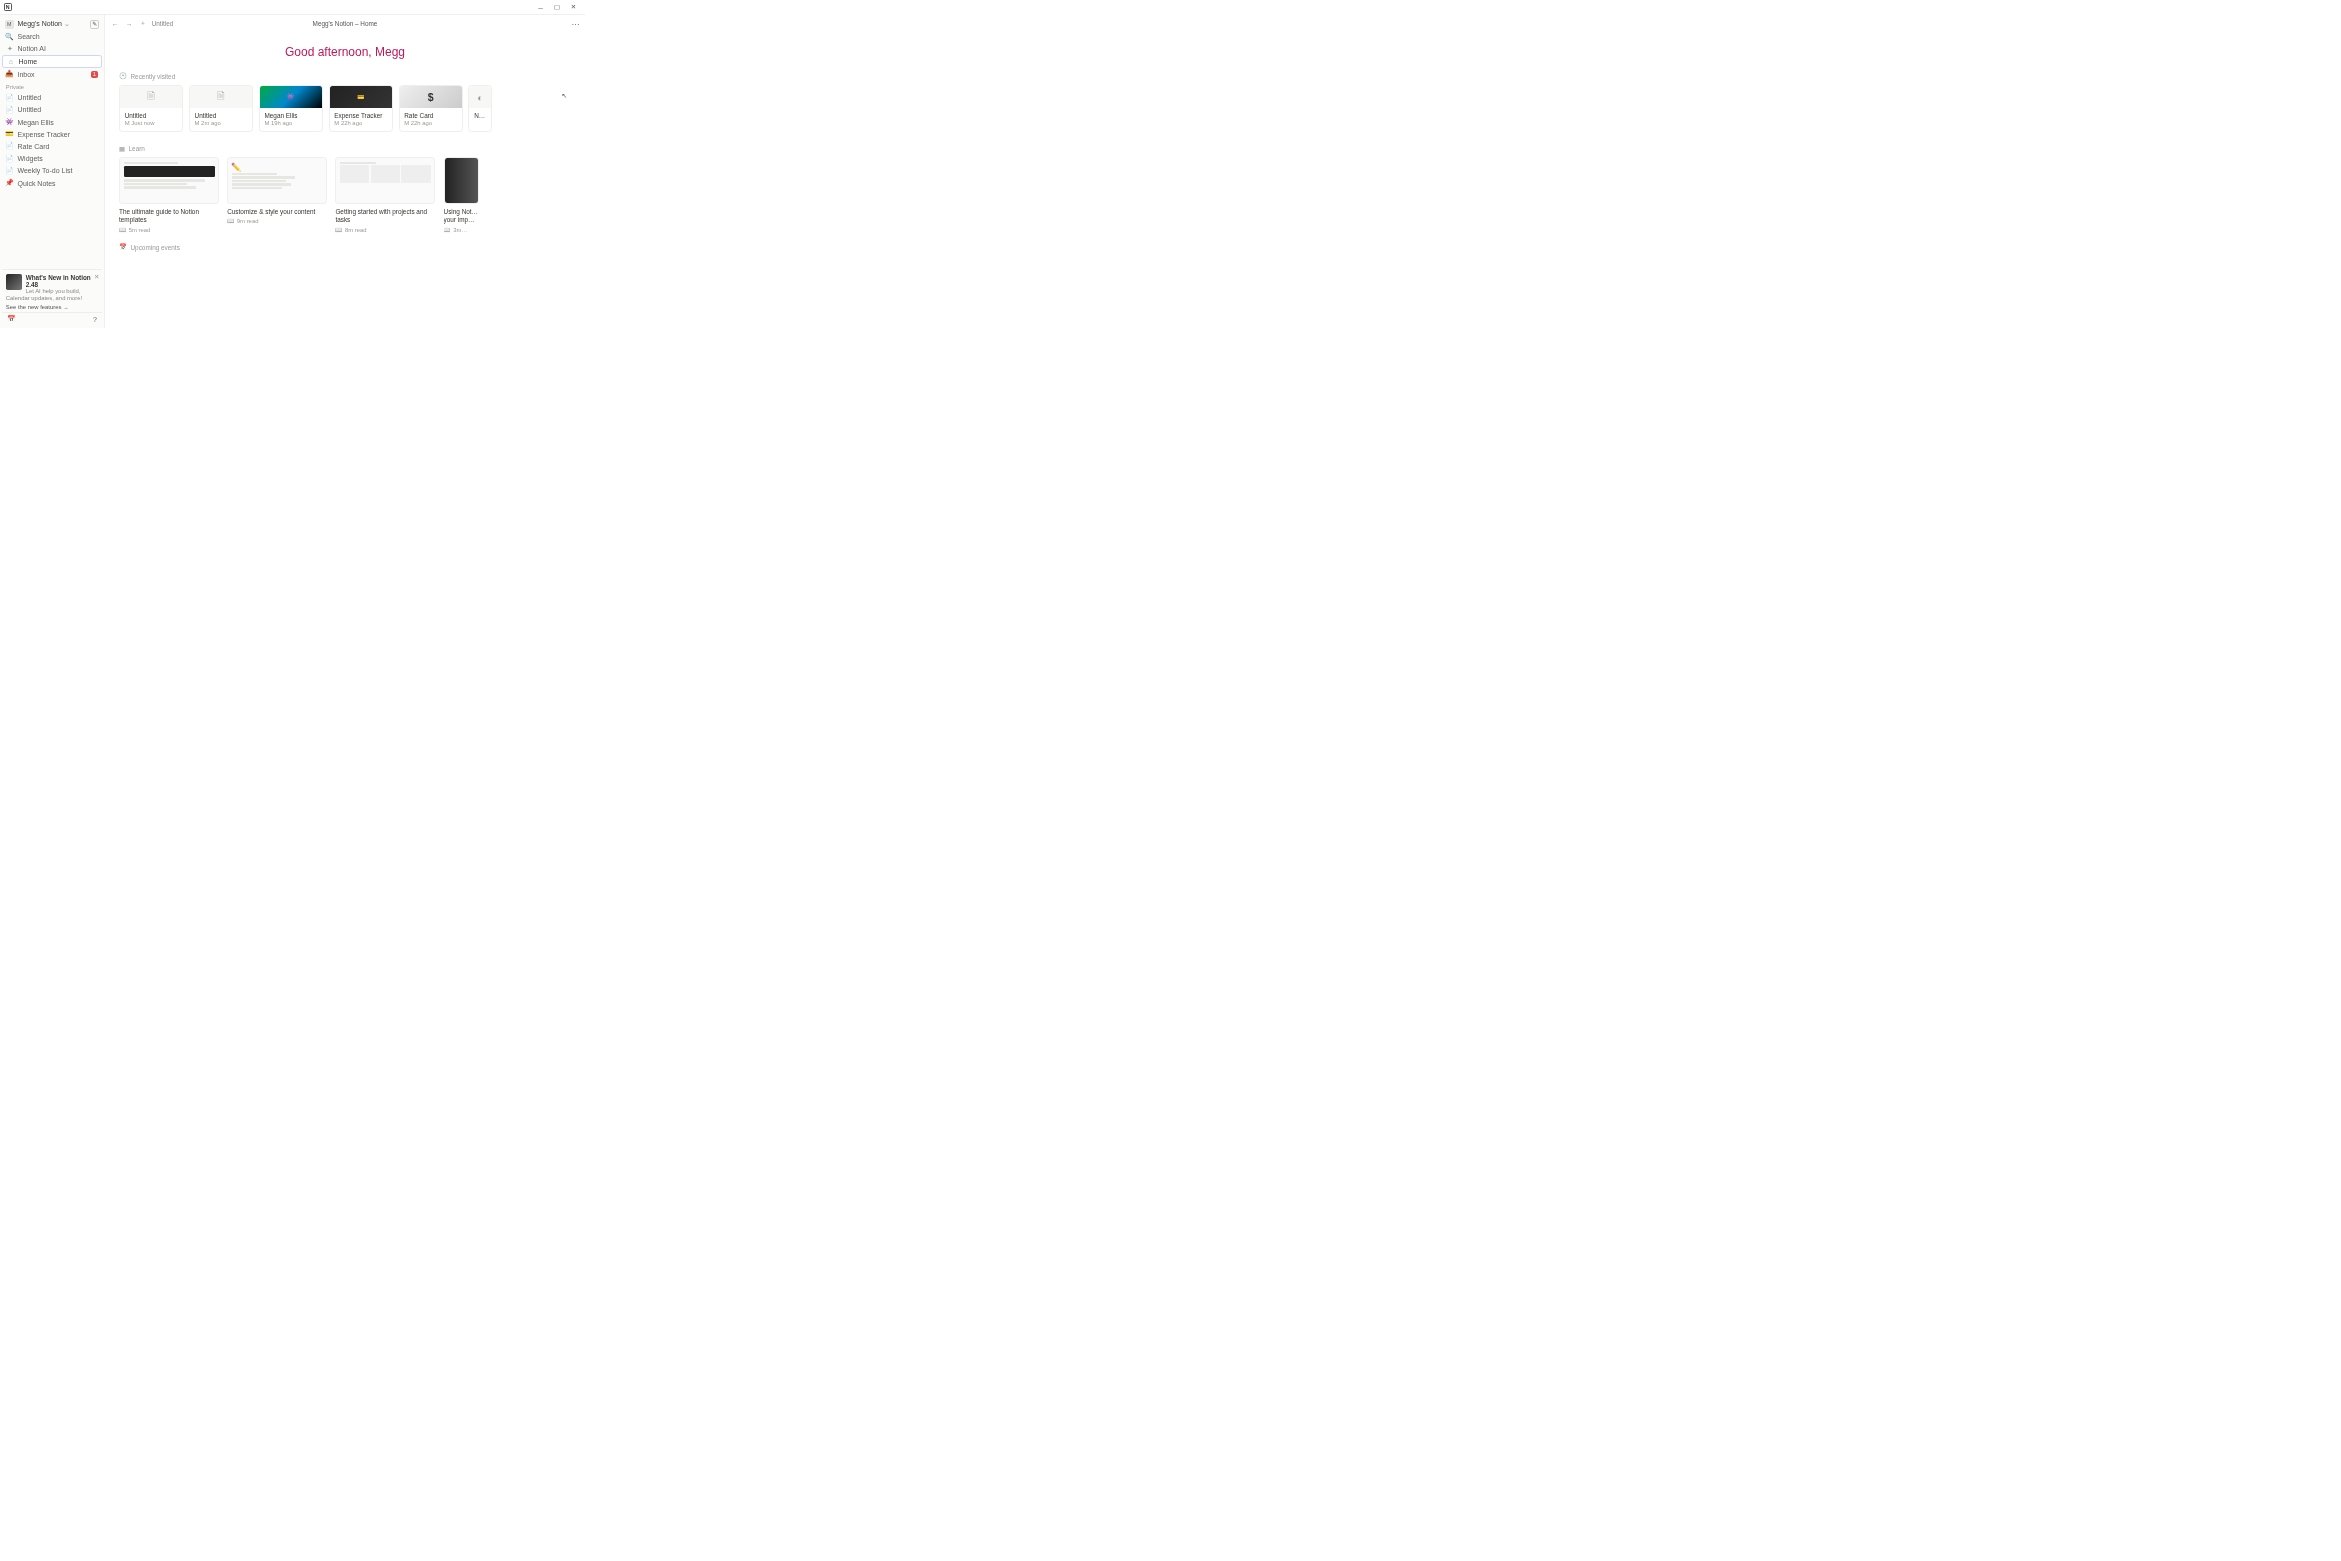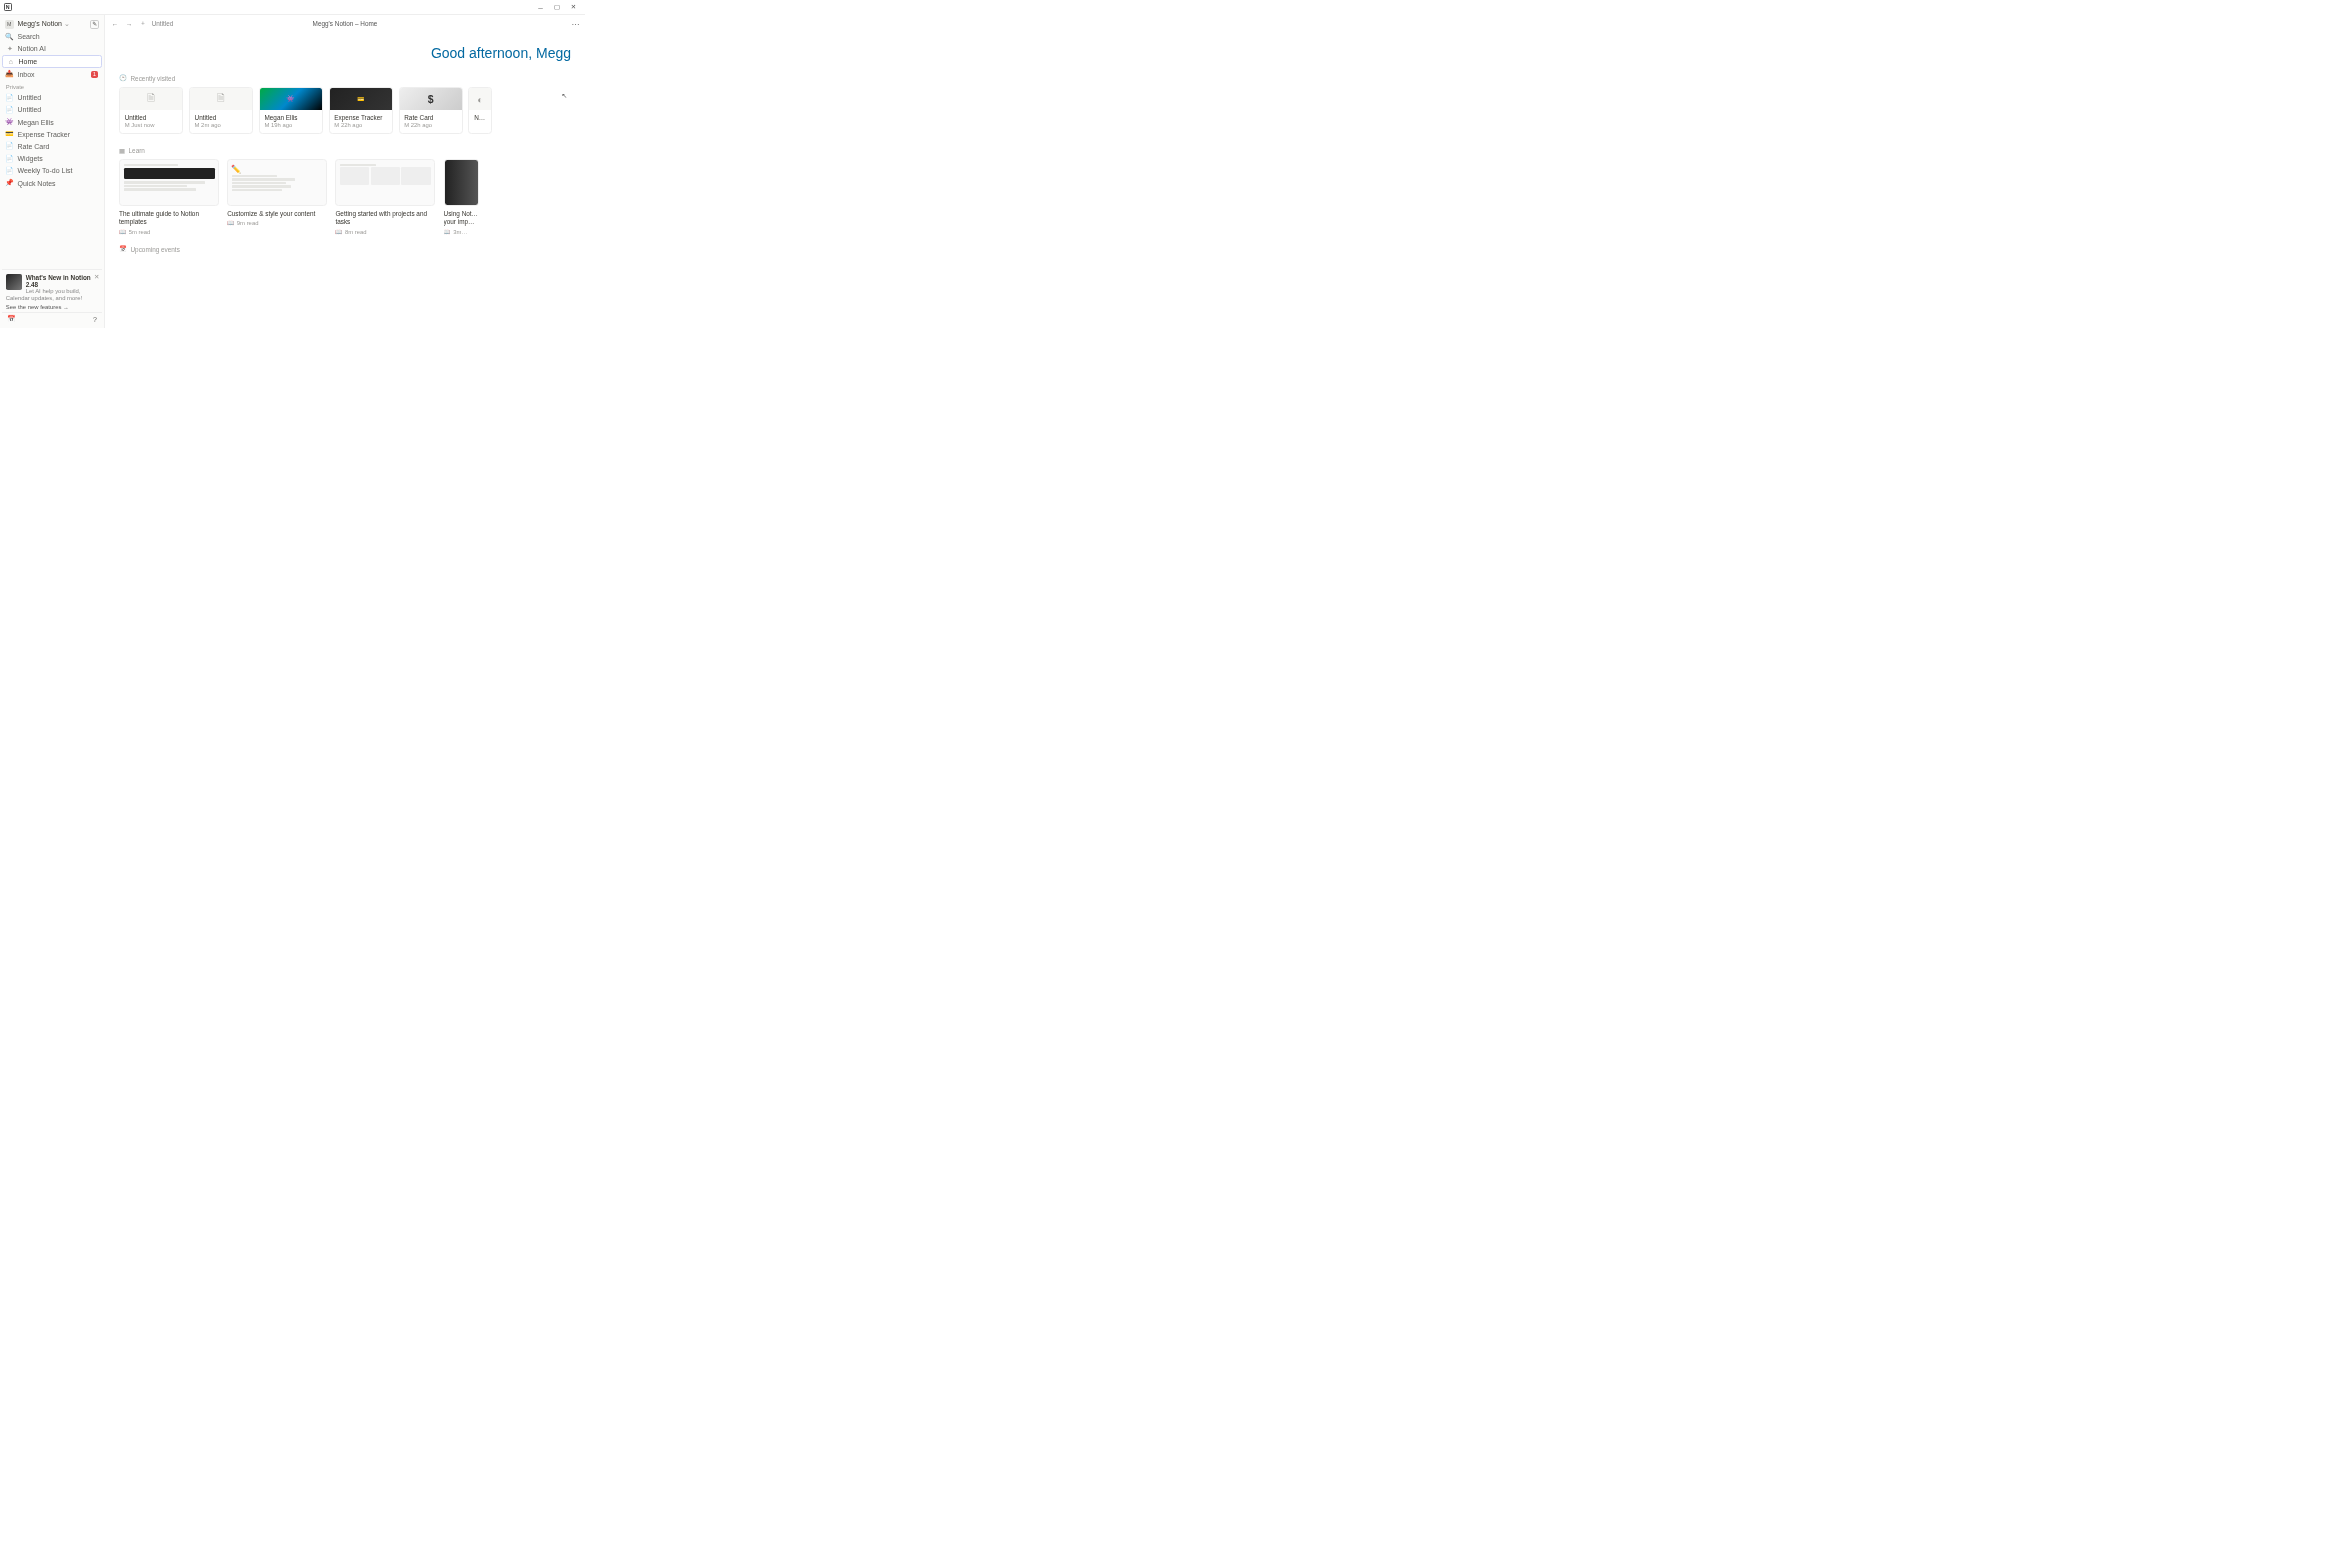--- a/index.html
+++ b/index.html
@@ -28,21 +28,21 @@
   .promo-sub { font-size:5.9px; color:#888; line-height:1.2;}
   .promo-link { display:block; margin-top:2.3px; font-size:5.9px; color:#555;}
   .sb-footer { display:flex; align-items:center; justify-content:space-between; padding:2.3px 4.7px; border-top:0.6px solid #eee;}
   .main { flex:1; display:flex; flex-direction:column; overflow:hidden; background:#fff;}
   .topbar { display:flex; align-items:center; height:17.6px; padding:0 4.7px; gap:3.5px; font-size:6.4px; color:#6b6b6b;}
   .nav-btn { width:10.5px; height:10.5px; display:flex; align-items:center; justify-content:center; border-radius:1.8px; color:#777;}
   .crumb { color:#888;}
   .title-center { position:absolute; left:50%; transform:translateX(-50%); color:#555;}
   .more { margin-left:auto; font-size:8.2px; letter-spacing:0.6px;}
   .content { flex:1; overflow:auto; padding:4.7px 14px 9.4px 14px;}
-  .greeting { text-align:right; font-size:14px; font-weight:500; color:#0369a1; margin:8.2px 0 13px 0;}
+  .greeting { text-align:center; font-size:12px; font-weight:500; color:#be185d; margin:8.2px 0 13px 0;}
   .section-head { display:flex; align-items:center; gap:3.5px; font-size:6.4px; color:#9b9a97; margin-bottom:4.7px;}
   .cards { display:flex; gap:5.9px; margin-bottom:13px;}
   .card { width:64px; border:0.6px solid #eee; border-radius:3.5px; overflow:hidden; background:#fff; display:flex; flex-direction:column; cursor:pointer;}
   .card .thumb { height:22px; background:#f7f7f5; display:flex; align-items:center; justify-content:center; font-size:9.4px; color:#9b9a97;}
   .card .thumb.img1 { background:linear-gradient(135deg,#0a4,#08c,#000); }
   .card .thumb.img2 { background:linear-gradient(135deg,#222,#333);} 
   .card .thumb.img3 { background:linear-gradient(135deg,#eee,#ccc); }
   .card .ctitle { font-size:6.4px; font-weight:500; padding:3.5px 4.7px 1.2px 4.7px; color:#37352f; white-space:nowrap; overflow:hidden; text-overflow:ellipsis; min-height:9.4px;}
   .card .meta { font-size:5.9px; color:#9b9a97; padding:0 4.7px 4.7px 4.7px;}
   .card.partial { width:23.4px; border-left:0.6px solid #eee;}

